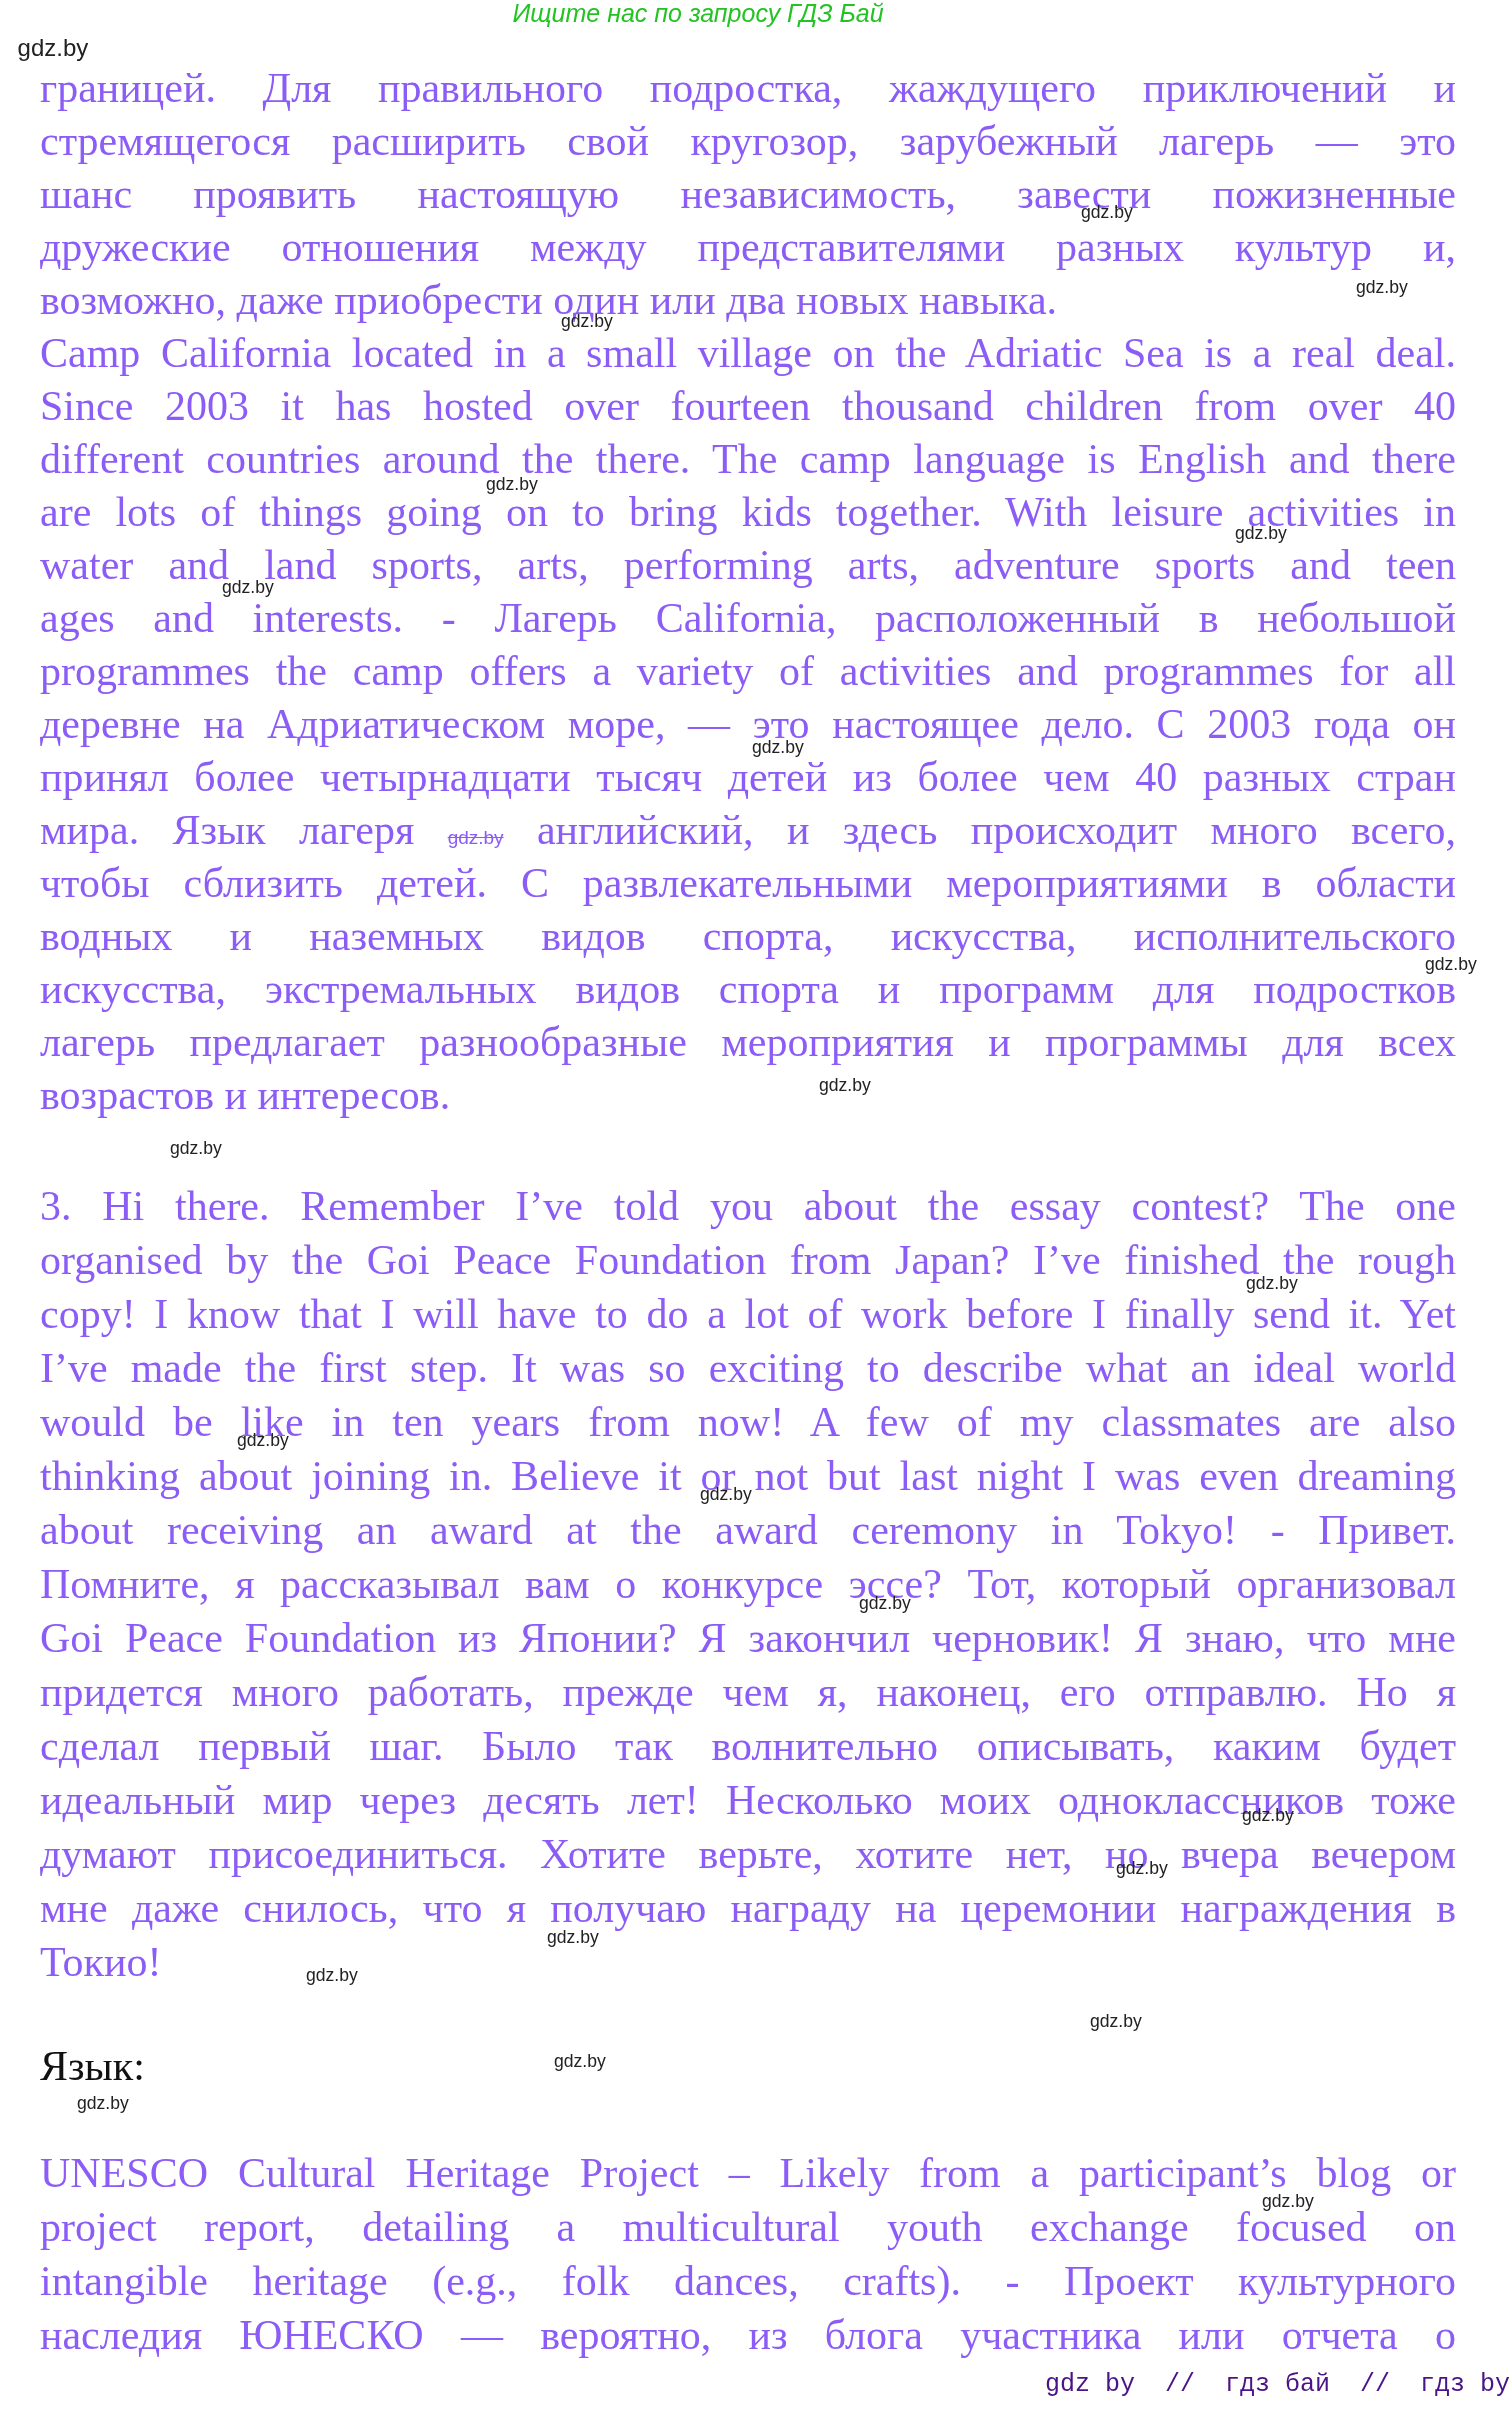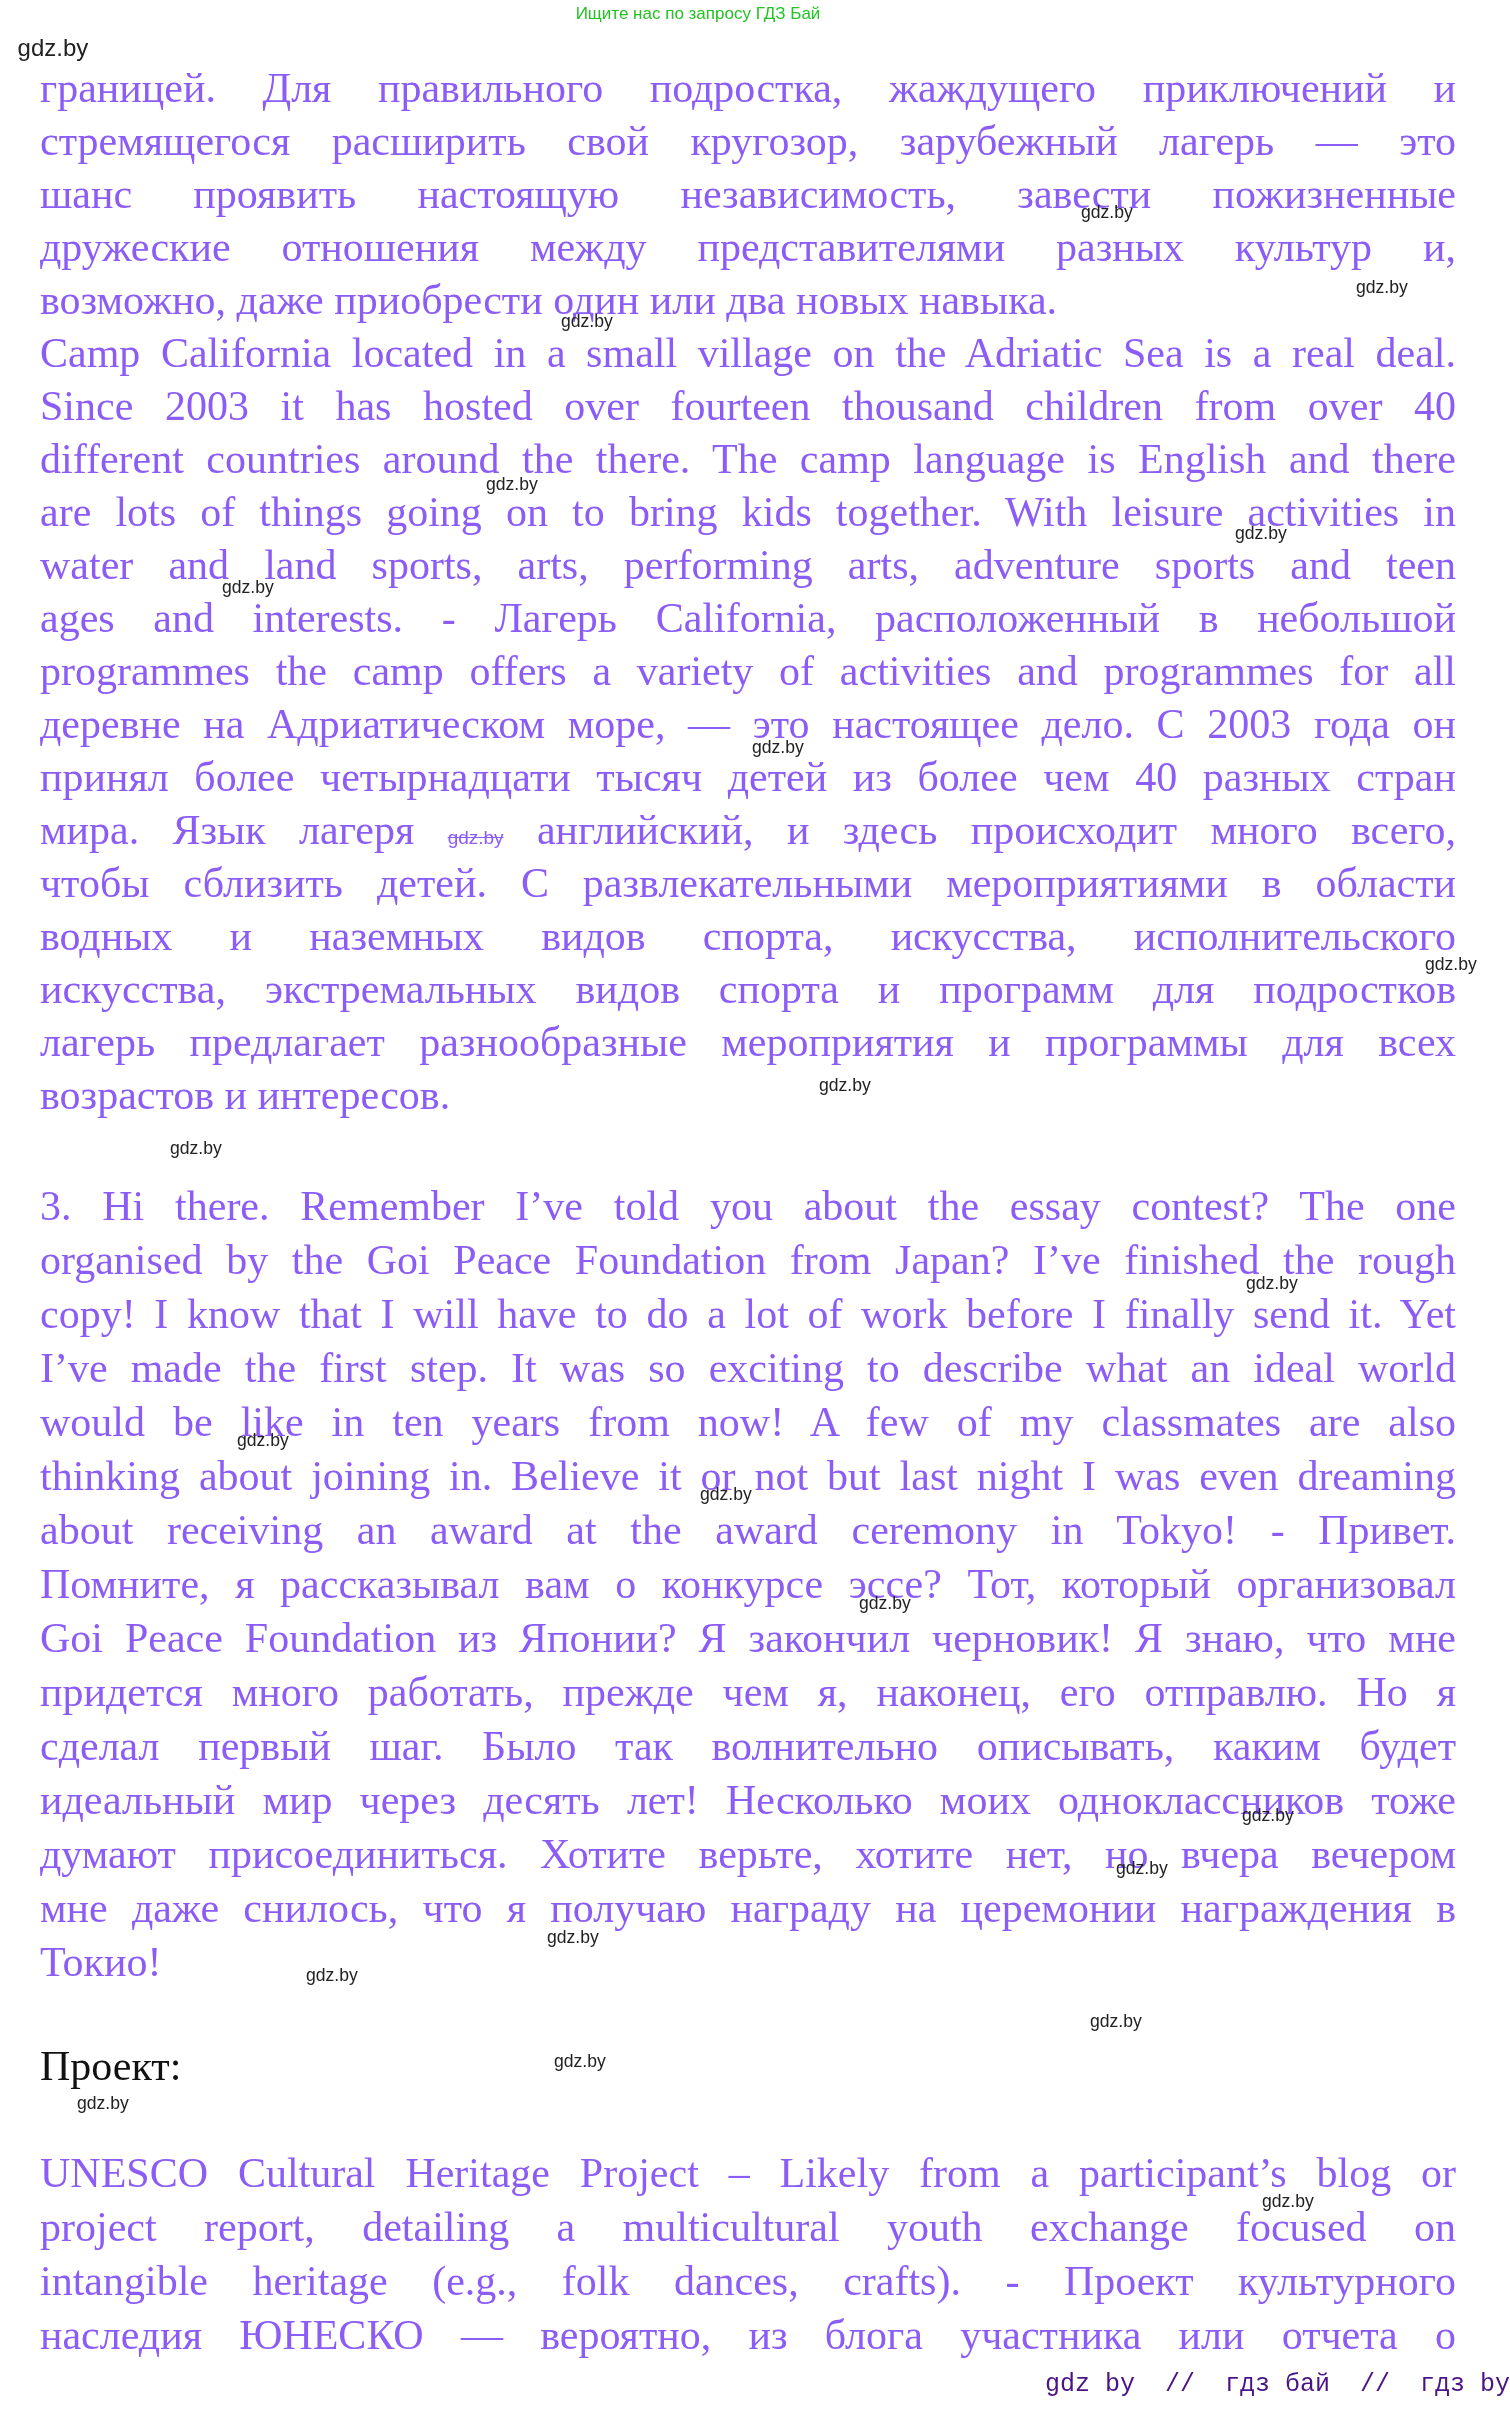--- a/index.html
+++ b/index.html
@@ -1,20 +1,20 @@
 <!DOCTYPE html>
 <html style="font-size:12.8px"><head>
 <meta charset="utf-8">
 <style>
   html, body { margin: 0; padding: 0; background: #ffffff; }
   body { width: 1510px; height: 2413px; position: relative; overflow: hidden; }
   .top-banner {
     position: absolute; left: 0; top: 0; width: 1396px; height: 32px;
     text-align: center; font-family: "Liberation Sans", sans-serif;
-    font-size: 17px; line-height: 27px; color: #22c322;
+    font-size: 25px; line-height: 27px; color: #22c322; font-style: italic;
   }
   .footer {
     position: absolute; left: 0; top: 2369px; width: 1510px; height: 40px;
     text-align: right; font-family: Liberation Mono, monospace;
     font-size: 25px; line-height: 32px; color: #4a1487; white-space: pre;
   }
   .block {
     position: absolute; left: 40px; width: 1416px;
     font-family: "Liberation Serif", serif; font-size: 42px; color: #8b5cf6;
   }
@@ -79,21 +79,21 @@
   <div class="line">Помните, я рассказывал вам о конкурсе эссе? Тот, который организовал</div>
   <div class="line">Goi Peace Foundation из Японии? Я закончил черновик! Я знаю, что мне</div>
   <div class="line">придется много работать, прежде чем я, наконец, его отправлю. Но я</div>
   <div class="line">сделал первый шаг. Было так волнительно описывать, каким будет</div>
   <div class="line">идеальный мир через десять лет! Несколько моих одноклассников тоже</div>
   <div class="line">думают присоединиться. Хотите верьте, хотите нет, но вчера вечером</div>
   <div class="line">мне даже снилось, что я получаю награду на церемонии награждения в</div>
   <div class="line last">Токио!</div>
 </div>
 
-<div class="answer" style="top:2039px;">Проект:</div>
+<div class="answer" style="top:2039px;">Язык:</div>
 
 <div class="block" id="block3" style="top:2146px;">
   <div class="line">UNESCO Cultural Heritage Project – Likely from a participant’s blog or</div>
   <div class="line">project report, detailing a multicultural youth exchange focused on</div>
   <div class="line">intangible heritage (e.g., folk dances, crafts). - Проект культурного</div>
   <div class="line">наследия ЮНЕСКО — вероятно, из блога участника или отчета о</div>
 </div>
 
 <div class="wm" style="left:1081px; top:203px;">gdz.by</div>
 <div class="wm" style="left:1356px; top:278px;">gdz.by</div>

